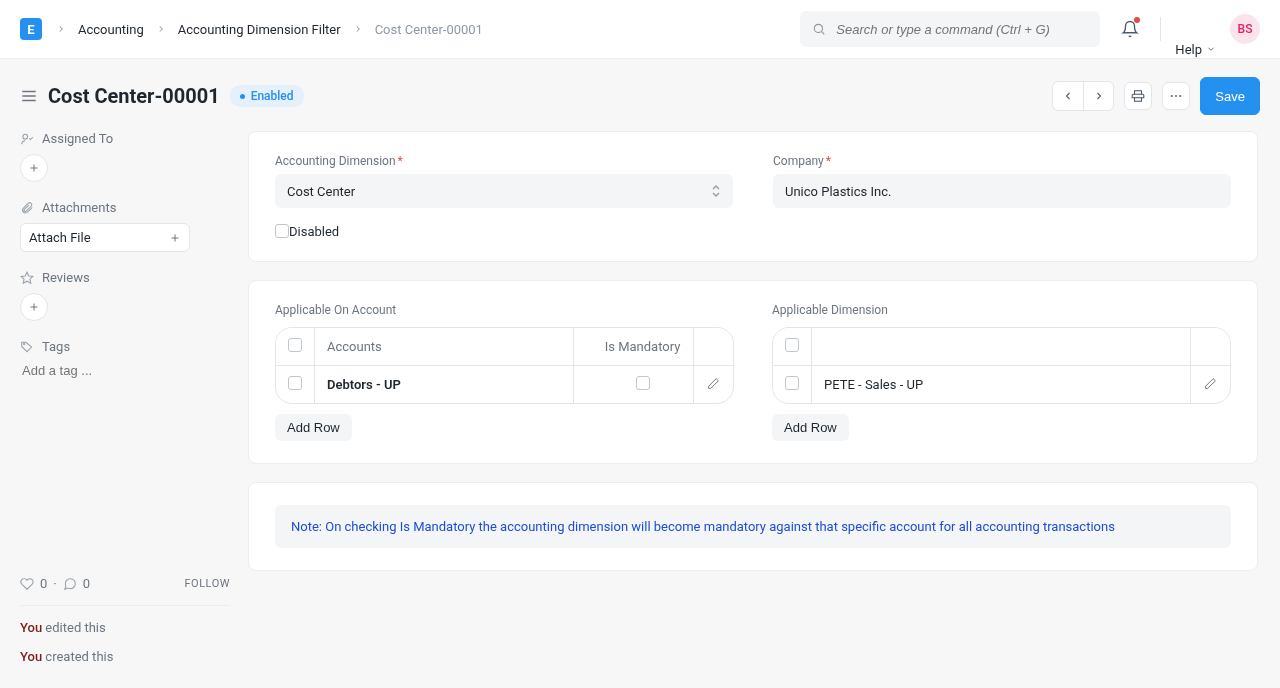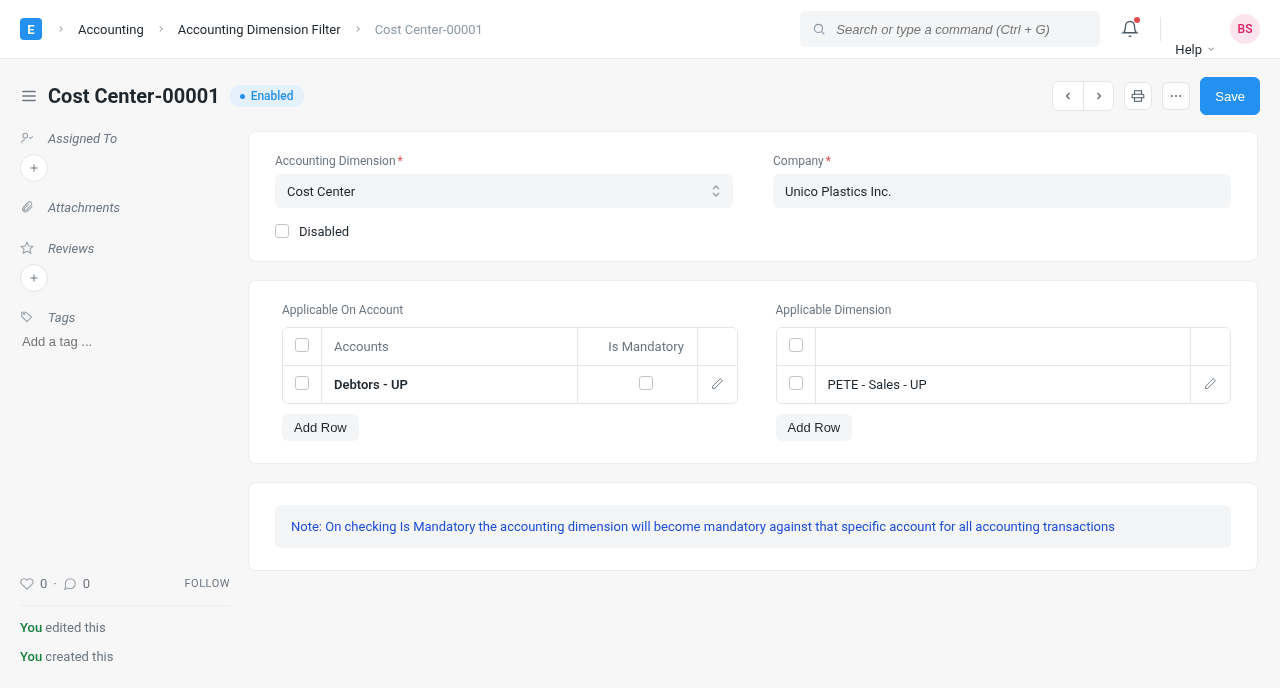--- a/index.html
+++ b/index.html
@@ -193,24 +193,23 @@
   .sidebar {
     font-size: 13px;
     color: var(--text);
     display: flex;
     flex-direction: column;
   }
   .side-section {
     margin-bottom: 18px;
   }
   .side-label {
-    display: flex; gap: 14px;
+    display: flex; align-items: center; gap: 8px;
     color: var(--text-muted);
     margin-bottom: 8px;
-    font-style: italic;
   }
   .side-label svg { stroke: #98a1a9; }
   .circle-btn {
     width: 28px; height: 28px;
     border: 1px solid var(--border);
     border-radius: 50%;
     display: flex; align-items: center; justify-content: center;
     cursor: pointer;
     color: #6c7680;
     background: #fff;
@@ -246,21 +245,21 @@
     margin-left: auto;
     font-size: 11px;
     letter-spacing: 0.5px;
     cursor: pointer;
   }
   .activity-line {
     color: var(--text-muted);
     margin-bottom: 14px;
     font-size: 13px;
   }
-  .activity-line .who { color: #15803d; font-weight: 500; }
+  .activity-line .who { color: #7f1d1d; font-weight: 500; }
 
   
   .main {
     overflow-y: auto;
     padding-right: 2px;
   }
   .card {
     background: #fff;
     border: 1px solid var(--border-light);
     border-radius: 8px;
@@ -287,21 +286,21 @@
     border-radius: 6px;
     height: 34px;
     padding: 0 12px;
     font-size: 13px;
     cursor: pointer;
   }
   .select-like .chev {
     display: flex; flex-direction: column; color: #98a1a9;
   }
   .checkbox-row {
-    display: flex; align-items: flex-start; gap: 10px;
+    display: flex; align-items: flex-start; gap: 0;
     font-size: 13px;
     color: var(--text);
   }
   .chk {
     width: 14px; height: 14px;
     border: 1.5px solid #c0c6cc;
     border-radius: 3px;
     cursor: pointer;
     background: #fff;
     display: inline-flex; align-items: center; justify-content: center;
@@ -315,21 +314,21 @@
 
   
   .section-label {
     font-size: 12px;
     color: var(--text-muted);
     margin-bottom: 10px;
   }
   .tbl {
     width: 100%;
     border: 1px solid var(--border);
-    border-radius: 6px;
+    border-radius: 17px;
     overflow: hidden;
     border-collapse: separate;
     border-spacing: 0;
     font-size: 13px;
   }
   .tbl th, .tbl td {
     border-bottom: 1px solid var(--border);
     padding: 10px 12px;
     text-align: left;
     font-weight: 400;
@@ -352,21 +351,20 @@
     padding: 6px 12px;
     font-size: 13px;
     cursor: pointer;
     color: var(--text);
   }
 
   .two-col {
     display: grid;
     grid-template-columns: 1fr 1fr;
     gap: 38px;
-    margin-left: 7px;
   }
 
   .info-note {
     background: var(--bg-input);
     border-radius: 6px;
     padding: 14px 16px;
     font-size: 13px;
     color: #1d4ed8;
   }
 
@@ -501,20 +499,27 @@
           </svg>
       </div>
     </div>
 
     <div class="side-section">
       <div class="side-label">
         <svg width="14" height="14" viewBox="0 0 24 24" fill="none" stroke="#98a1a9" stroke-width="1.8">
             <path d="M21 11l-8.5 8.5a5 5 0 01-7-7L14 4a3.5 3.5 0 015 5l-8.5 8.5a2 2 0 01-3-3L15 7"></path>
           </svg>
         <span>Attachments</span>
+      </div>
+      <div class="attach-btn">
+        <span>Attach File</span>
+        <svg width="12" height="12" viewBox="0 0 24 24" fill="none" stroke="#6c7680" stroke-width="2">
+            <line x1="12" y1="5" x2="12" y2="19"></line>
+            <line x1="5" y1="12" x2="19" y2="12"></line>
+          </svg>
       </div>
     </div>
 
     <div class="side-section">
       <div class="side-label">
         <svg width="14" height="14" viewBox="0 0 24 24" fill="none" stroke="#98a1a9" stroke-width="1.8">
             <polygon points="12 2 15 8.5 22 9.3 17 14 18.5 21 12 17.5 5.5 21 7 14 2 9.3 9 8.5 12 2"></polygon>
           </svg>
         <span>Reviews</span>
       </div>

